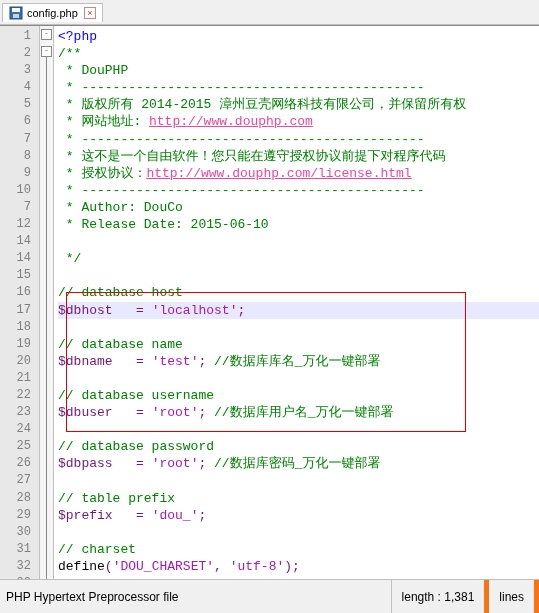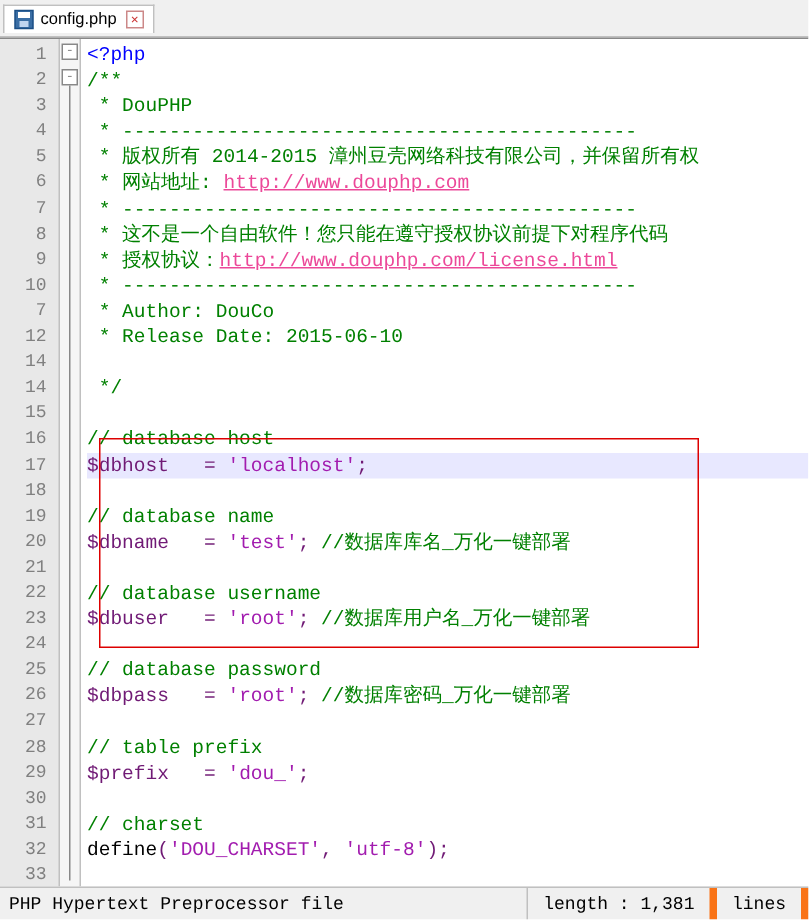--- a/index.html
+++ b/index.html
@@ -17,21 +17,21 @@
     .code { flex: 1; padding-top: 2px; padding-left: 4px; white-space: pre; overflow: hidden; position: relative; }
     .line { height: 17.1px; line-height: 17.1px; }
     .hl { background: #e8e8ff; }
     .redbox { position: absolute; border: 1px solid #d00; left: 66px; top: 292px; width: 400px; height: 140px; pointer-events: none; }
     .kw { color: #0000ff; }
     .comment { color: #008000; }
     .str { color: #a21caf; }
     .var { color: #701a75; }
     .func { color: #000; }
     .link { color: #ec4899; text-decoration: underline; }
-    .statusbar { position: absolute; bottom: 0; left: 0; right: 0; height: 22px; background: #f0f0f0; border-top: 1px solid #c0c0c0; display: flex; align-items: center; font-family: Liberation Mono, monospace; font-size: 12px; color: #000; }
+    .statusbar { position: absolute; bottom: 0; left: 0; right: 0; height: 34px; background: #f0f0f0; border-top: 1px solid #c0c0c0; display: flex; align-items: center; font-family: Liberation Sans, sans-serif; font-size: 12px; color: #000; }
     .status-left { flex: 1; padding-left: 6px; border-right: 1px solid #c0c0c0; height: 100%; display: flex; align-items: center; }
     .status-cell { padding: 0 10px; border-right: 5px solid #f97316; height: 100%; display: flex; align-items: center; }
   </style>
 </head>
 <body>
 
 <div class="tab-bar">
   <div class="tab">
     <span class="tab-icon-save">
       <svg viewBox="0 0 14 14">

